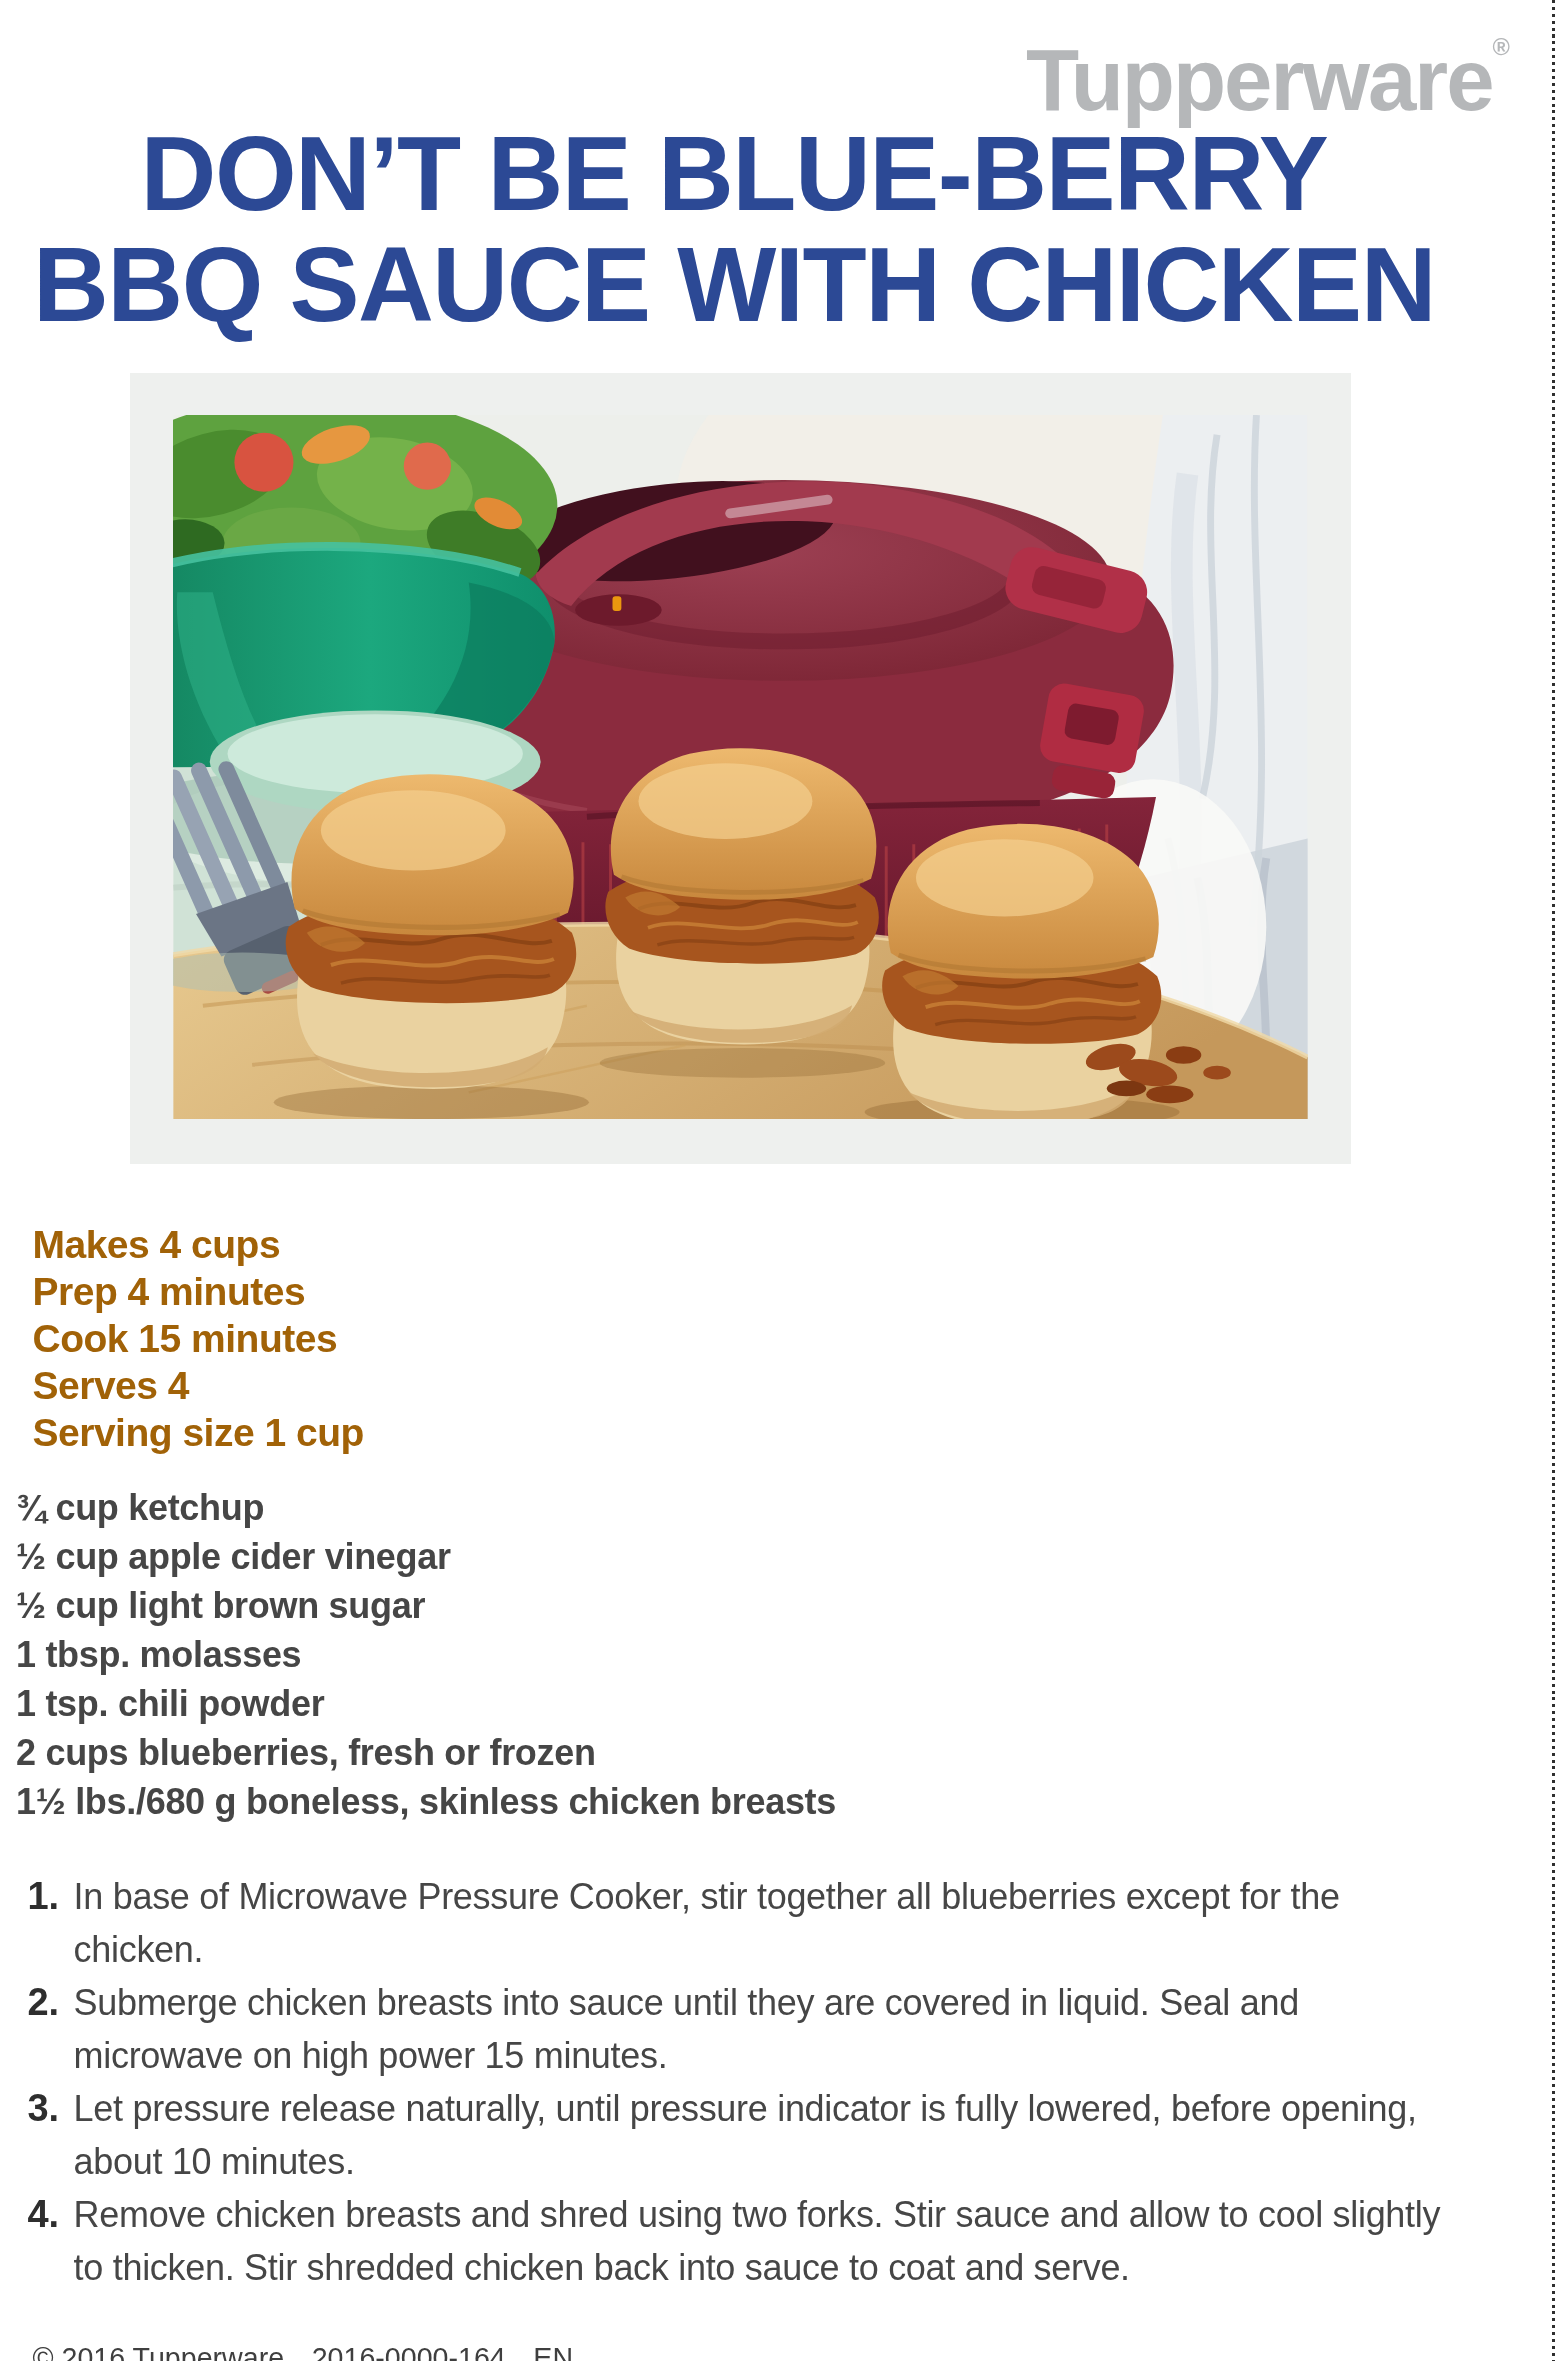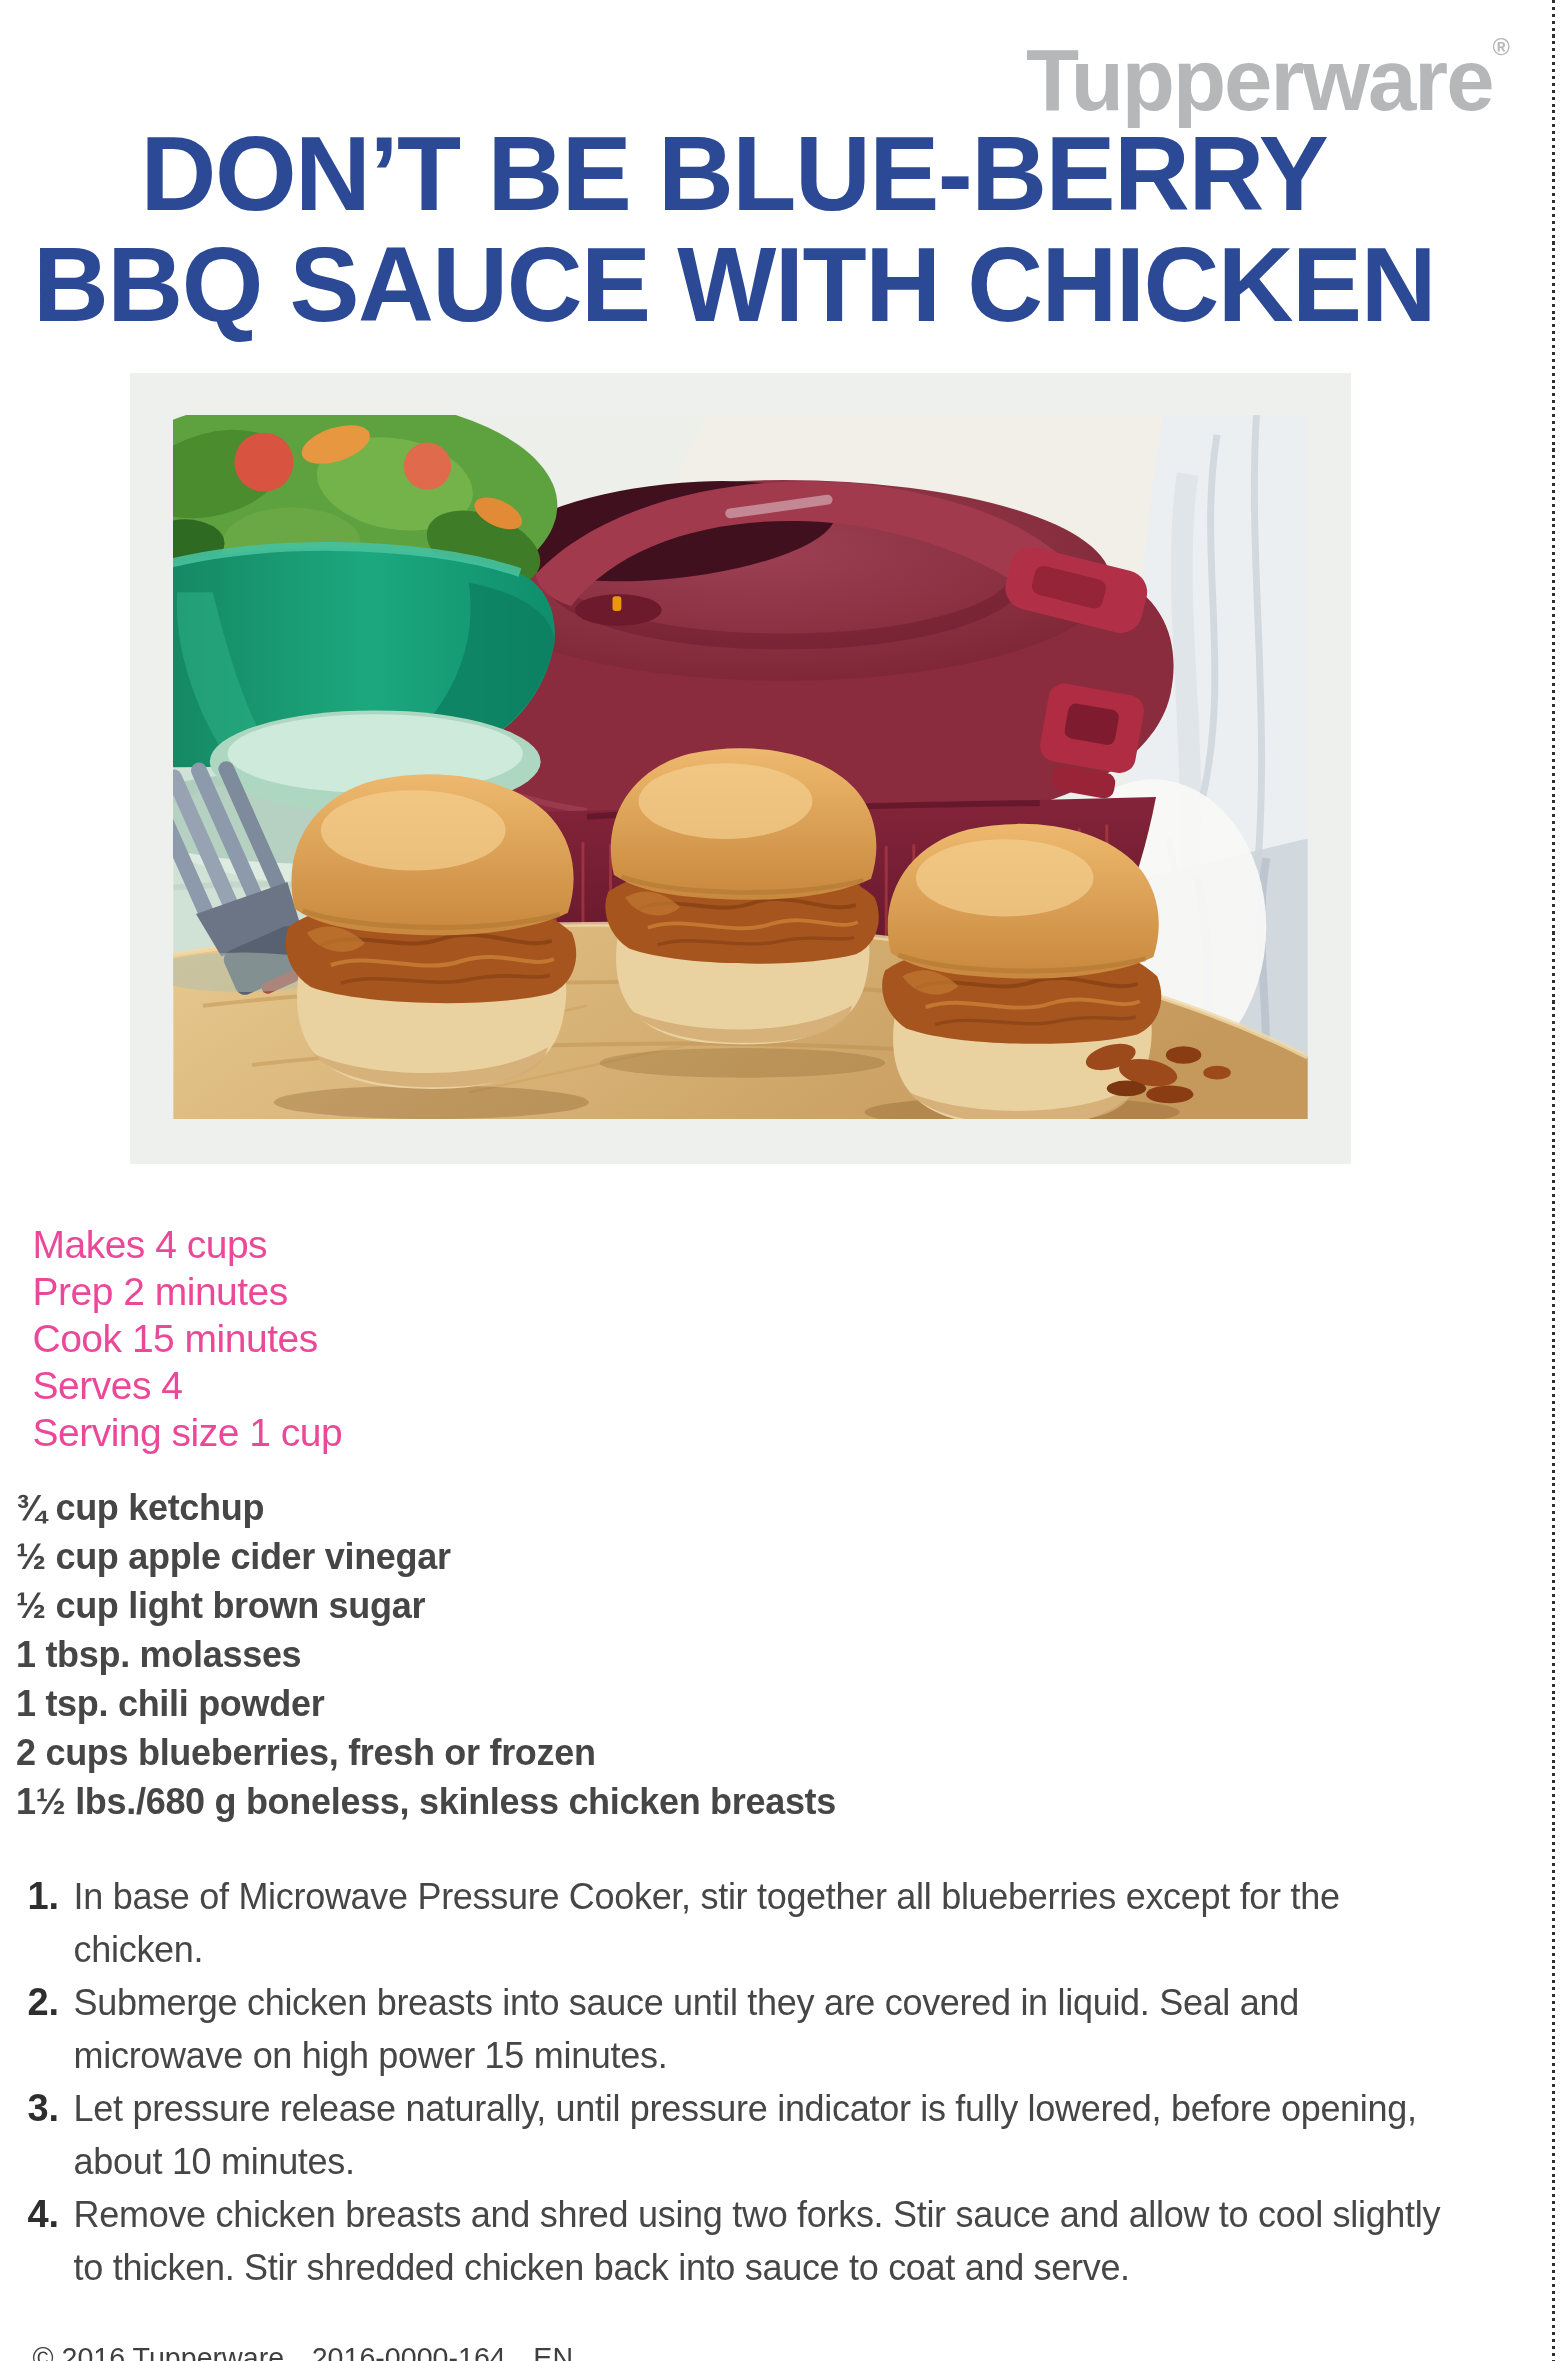--- a/index.html
+++ b/index.html
@@ -30,22 +30,22 @@
     text-align: center;
   }
   .photo-frame {
     position: absolute; left: 130px; top: 373px;
     width: 1221px; height: 791px;
     background: var(--frame-gray, #eef0ee);
   }
   .photo-frame svg { position: absolute; left: 43px; top: 42px; display: block; }
   .meta {
     position: absolute; left: 32.5px; top: 1221px;
-    font-size: 39px; line-height: 47px; font-weight: normal;
-    color: #ec4899; letter-spacing: -0.5px;
+    font-size: 39px; line-height: 47px; font-weight: bold;
+    color: #a16207; letter-spacing: -0.5px;
   }
   .ingredients {
     position: absolute; left: 16px; top: 1483px;
     font-size: 36px; line-height: 49px; font-weight: 700;
     color: #464646; letter-spacing: -0.3px;
   }
   .instructions {
     position: absolute; left: 27.6px; top: 1870px; width: 1440px;
     font-size: 36px; line-height: 53px; font-weight: 300;
     color: #464646; letter-spacing: -0.3px;
@@ -216,21 +216,21 @@
       <ellipse cx="1026" cy="650" rx="18" ry="9" fill="#8a3d13"></ellipse>
       <ellipse cx="968" cy="684" rx="20" ry="8" fill="#7c3711"></ellipse>
       <ellipse cx="1012" cy="690" rx="24" ry="9" fill="#8a3d13"></ellipse>
       <ellipse cx="1060" cy="668" rx="14" ry="7" fill="#9c4a1c"></ellipse>
     </g>
   </svg>
 </div>
 
 <div class="meta">
   <div>Makes 4 cups</div>
-  <div>Prep 2 minutes</div>
+  <div>Prep 4 minutes</div>
   <div>Cook 15 minutes</div>
   <div>Serves 4</div>
   <div>Serving size 1 cup</div>
 </div>
 
 <div class="ingredients">
   <div>¾ cup ketchup</div>
   <div>½ cup apple cider vinegar</div>
   <div>½ cup light brown sugar</div>
   <div>1 tbsp. molasses</div>

